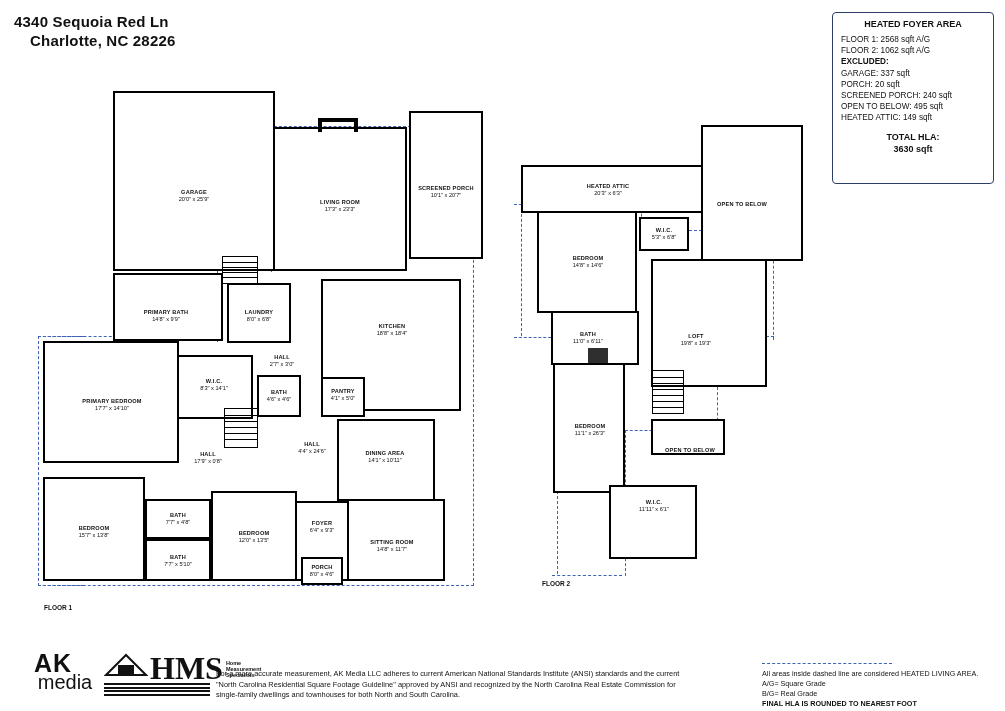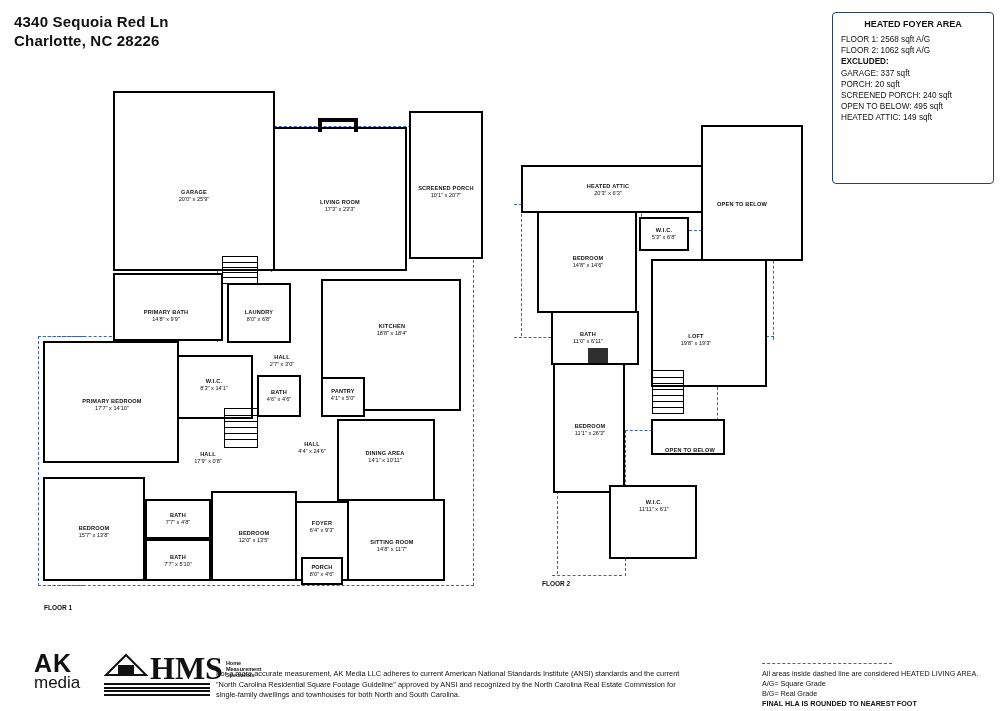--- a/index.html
+++ b/index.html
@@ -13,21 +13,21 @@
     overflow: hidden;
   }
   .canvas { position: absolute; inset: 0; }
 
   
   #address {
     position: absolute; left: 14px; top: 12px;
     font-size: 15px; line-height: 19px; font-weight: 700; color: #111;
     letter-spacing: .2px;
   }
-  #address .l2 { display: block; }
+  #address .l2 { display: block; margin-left: 16px; }
 
   
   #hla-box {
     position: absolute; left: 832px; top: 12px; width: 162px; height: 172px;
     border: 1.5px solid #2b3f66; border-radius: 4px; background: #fff;
     padding: 6px 8px 4px 8px;
   }
   #hla-box .hdr { text-align: center; font-size: 9px; font-weight: 700; margin-bottom: 5px; }
   #hla-box .ln { font-size: 8.2px; line-height: 11px; }
   #hla-box .excl { font-size: 8.2px; font-weight: 700; line-height: 12px; }
@@ -54,21 +54,21 @@
   }
   .stair { position: absolute; }
   .stair i {
     position: absolute; left: 0; right: 0; height: 1px; background: #000;
   }
 
   
   #footer { position: absolute; left: 0; top: 645px; width: 1005px; height: 66px; margin-left: 12px; }
   #ak-logo { position: absolute; left: 22px; top: 6px; width: 62px; height: 46px; }
   #ak-logo .ak { font-size: 25px; font-weight: 700; letter-spacing: 1px; line-height: 24px; }
-  #ak-logo .media { font-size: 17px; font-weight: 400; line-height: 15px; }
+  #ak-logo .media { font-size: 20px; font-weight: 400; line-height: 15px; text-align: center; }
   #hms-logo { position: absolute; left: 92px; top: 6px; width: 106px; height: 48px; }
   #hms-logo .hms { font-size: 32px; font-weight: 700; font-family: "Liberation Serif", serif; line-height: 26px; }
   #hms-logo .sub1 { font-size: 5.5px; font-weight: 700; line-height: 6px; }
   #hms-logo .bars { margin-top: 2px; }
   #hms-logo .bars span { display: block; height: 2px; background: #111; margin-bottom: 1.5px; }
   #disclaimer {
     position: absolute; left: 204px; top: 24px; width: 480px;
     font-size: 7.4px; line-height: 10.5px; color: #111;
   }
   #legend { position: absolute; left: 750px; top: 18px; width: 240px; }
@@ -89,20 +89,24 @@
   <div id="hla-box">
     <div class="hdr">HEATED FOYER AREA</div>
     <div class="ln">FLOOR 1: 2568 sqft  A/G</div>
     <div class="ln">FLOOR 2: 1062 sqft  A/G</div>
     <div class="excl">EXCLUDED:</div>
     <div class="ln">GARAGE: 337 sqft</div>
     <div class="ln">PORCH: 20 sqft</div>
     <div class="ln">SCREENED PORCH: 240 sqft</div>
     <div class="ln">OPEN TO BELOW: 495 sqft</div>
     <div class="ln">HEATED ATTIC: 149 sqft</div>
+    <div class="tot">
+      <div>TOTAL HLA:</div>
+      <div>3630 sqft</div>
+    </div>
   </div>
 
   <div class="fp" id="floor1" style="left:0;top:0;width:520px;height:640px;">
 
     <div class="dash" style="left:38px;top:336px;width:46px;height:250px;border-right:none;"></div>
     <div class="dash" style="left:38px;top:336px;width:180px;height:6px;border-bottom:none;border-left:none;border-right:none;"></div>
     <div class="dash" style="left:210px;top:270px;width:8px;height:72px;border-left:none;border-top:none;border-bottom:none;"></div>
     <div class="dash" style="left:210px;top:268px;width:60px;height:6px;border-bottom:none;border-left:none;border-right:none;"></div>
     <div class="dash" style="left:264px;top:126px;width:8px;height:146px;border-left:none;border-top:none;border-bottom:none;"></div>
     <div class="dash" style="left:264px;top:126px;width:152px;height:6px;border-bottom:none;border-left:none;border-right:none;"></div>

